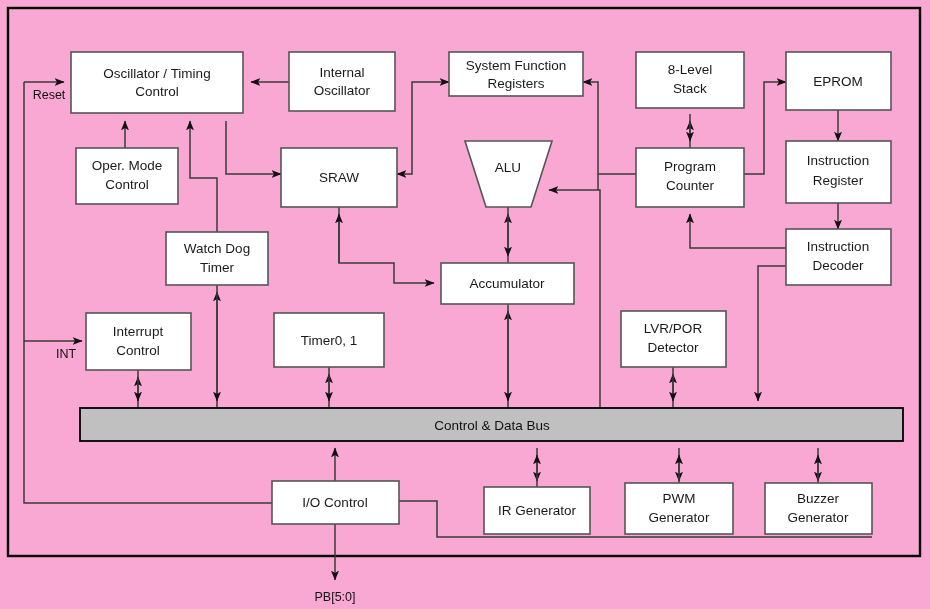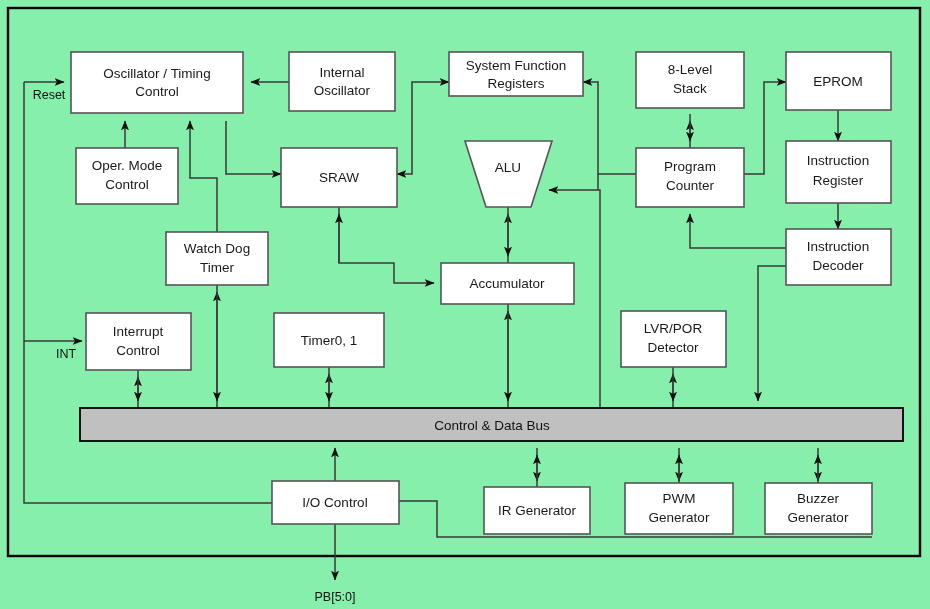--- a/index.html
+++ b/index.html
@@ -1,17 +1,17 @@
 <!DOCTYPE html>
 <html><head>
 <meta charset="utf-8">
 <style>
   html,body{margin:0;padding:0;background:#ffffff;}
   body{width:930px;height:609px;font-family:"Liberation Sans",sans-serif;}
-  #root{position:relative;width:930px;height:609px;overflow:hidden;background:#86efac;}
+  #root{position:relative;width:930px;height:609px;overflow:hidden;background:#f9a8d4;}
   svg{display:block;}
   .blk{fill:#ffffff;stroke:#555555;stroke-width:1.6;}
   .blk-bus{fill:#c0c0c0;stroke:#000000;stroke-width:1.8;}
   .outer{fill:none;stroke:#000000;stroke-width:2.4;}
   .wire{fill:none;stroke:#3a3a3a;stroke-width:1.5;}
   .lbl{font-family:"Liberation Sans",sans-serif;font-size:13.5px;fill:#1a1a1a;text-anchor:middle;dominant-baseline:middle;}
   .lbl-bus{font-family:"Liberation Sans",sans-serif;font-size:13.5px;fill:#111111;text-anchor:middle;dominant-baseline:middle;}
   .port{font-family:"Liberation Sans",sans-serif;font-size:12.5px;fill:#111111;text-anchor:middle;dominant-baseline:middle;}
 </style>
 </head>

